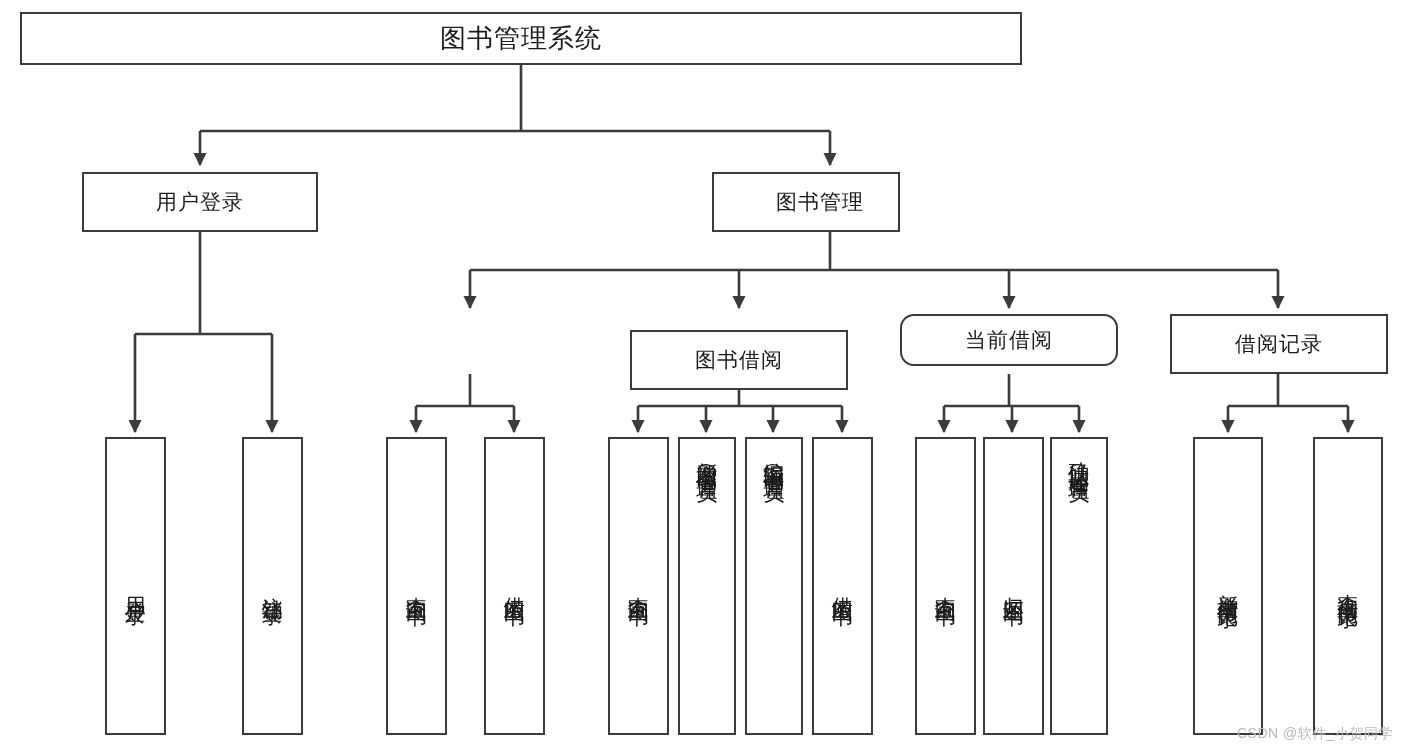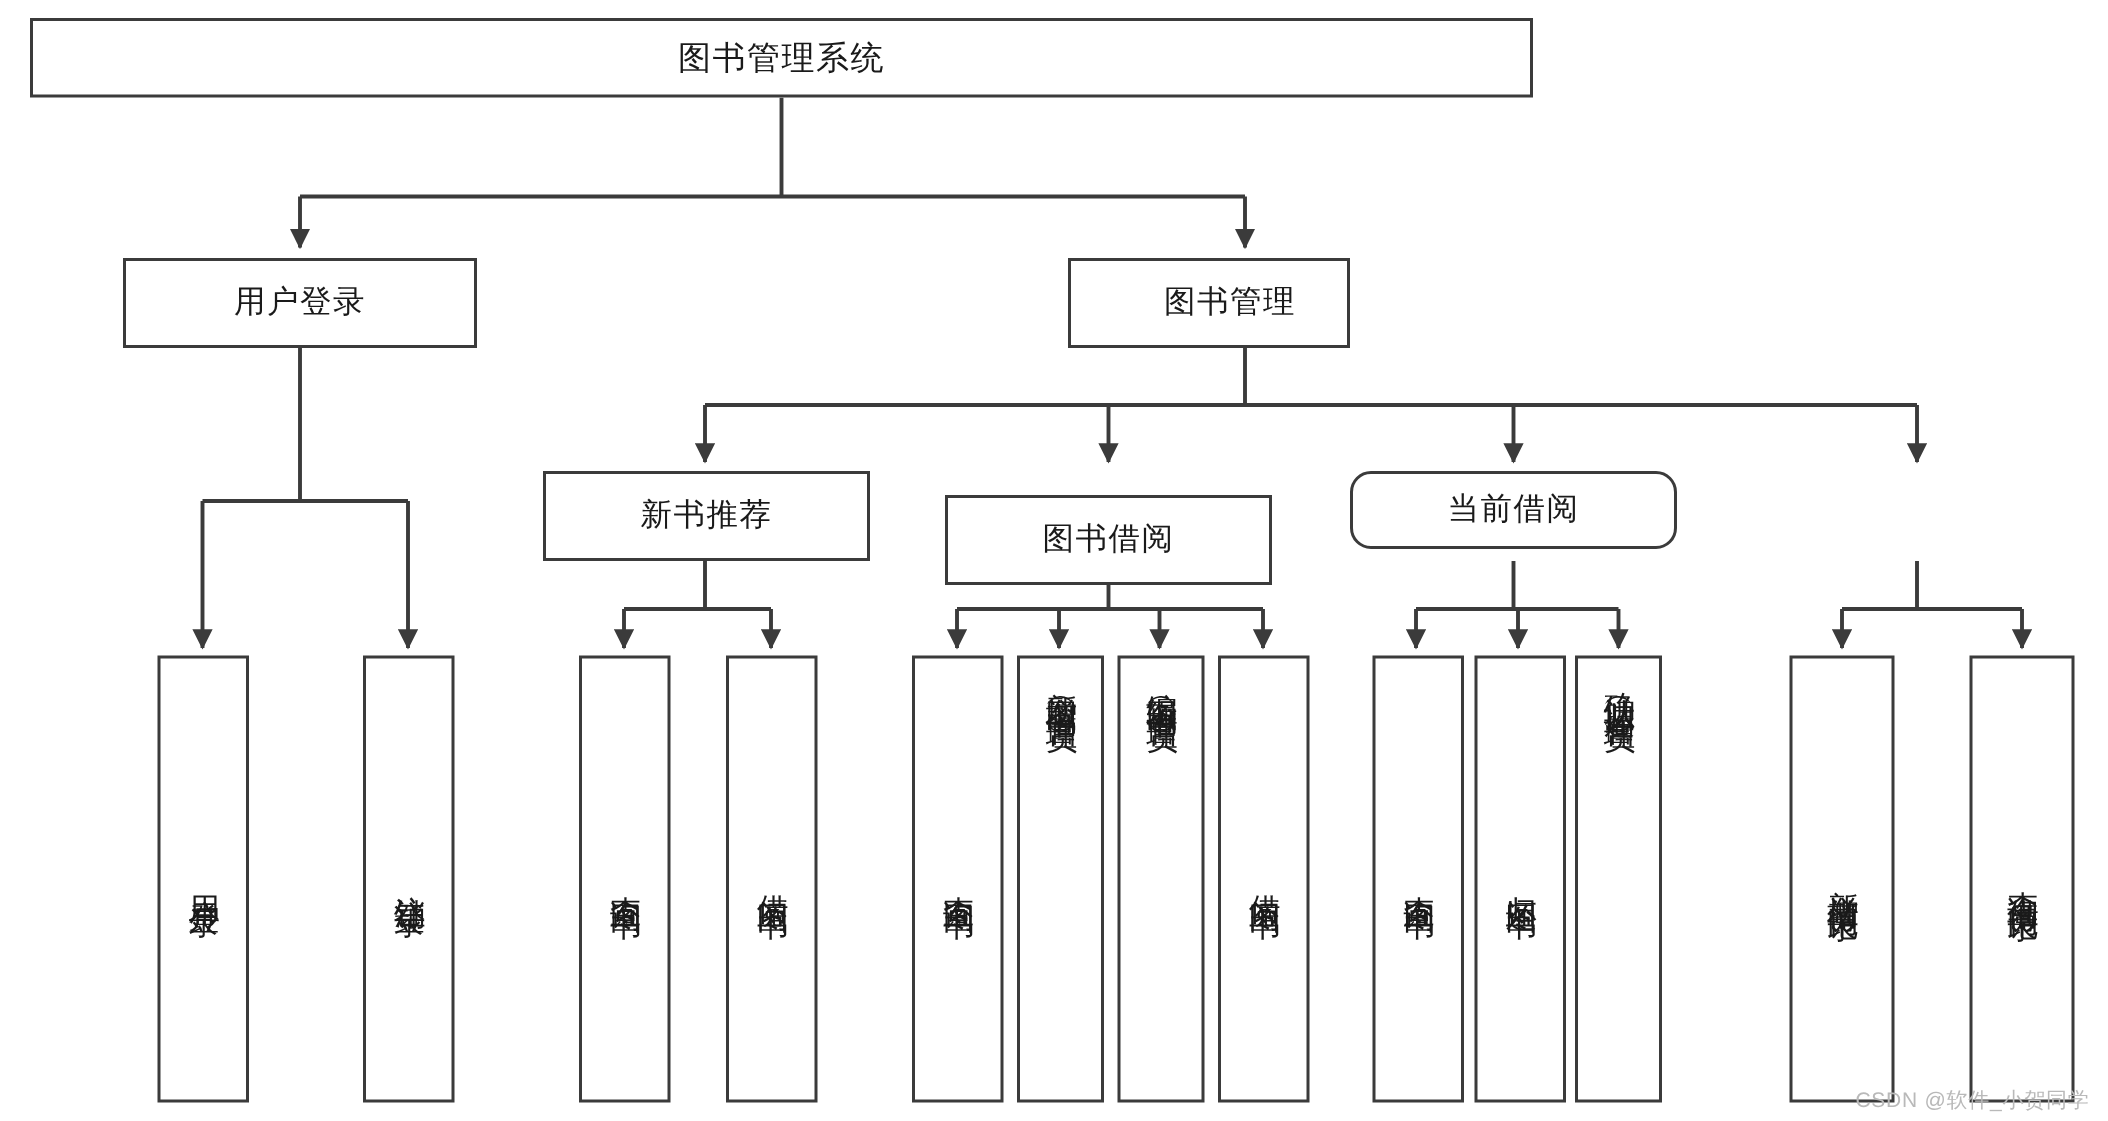--- a/index.html
+++ b/index.html
@@ -38,21 +38,21 @@
     display:block;
     text-align:center;
     line-height:1.18;
     letter-spacing:1px;
   }
   
   .node.horiz .label{
     font-size:21px;
     white-space:nowrap;
   }
-  .node.root .label{ font-size:22px; }
+  .node.root .label{ font-size:26px; }
   
   .node.vert{
     align-items:flex-start;
     padding-top:6px;
   }
   .node.vert .label{
     writing-mode:vertical-rl;
     text-orientation:upright;
     font-size:21px;
     line-height:1.02;
@@ -135,29 +135,29 @@
     <span class="label">图书管理系统</span>
   </div>
 
   <div class="node horiz" style="left:82px;  top:172px; width:236px; height:60px;">
     <span class="label">用户登录</span>
   </div>
   <div class="node horiz" style="left:712px; top:172px; width:188px; height:60px;padding-left:28px;">
     <span class="label">图书管理</span>
   </div>
 
-  <div class="node horiz" style="left:362px;  top:314px; width:218px; height:60px;">
-    <span class="label">新书推荐</span>
-  </div>
   <div class="node horiz" style="left:630px;  top:314px; width:218px; height:60px;margin-top:16px;">
     <span class="label">图书借阅</span>
   </div>
   <div class="node horiz" style="left:900px;  top:314px; width:218px; height:52px;border-radius:14px;">
     <span class="label">当前借阅</span>
   </div>
+  <div class="node horiz" style="left:1170px; top:314px; width:218px; height:60px;">
+    <span class="label">借阅记录</span>
+  </div>
 
   <div class="node vert mid" style="left:105px; top:437px; width:61px; height:298px;">
     <span class="label">用户登录</span>
   </div>
   <div class="node vert mid" style="left:242px; top:437px; width:61px; height:298px;">
     <span class="label">注销登录</span>
   </div>
 
   <div class="node vert mid" style="left:386px; top:437px; width:61px; height:298px;">
     <span class="label">查询图书</span>

